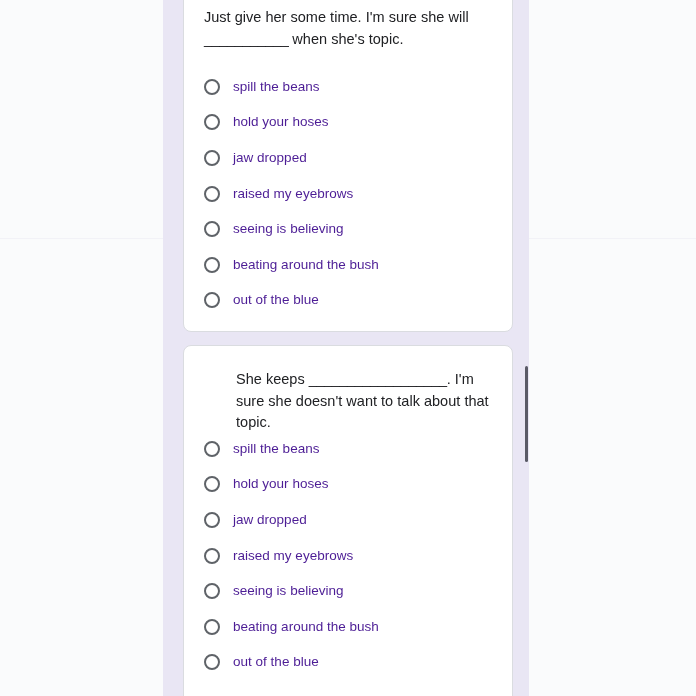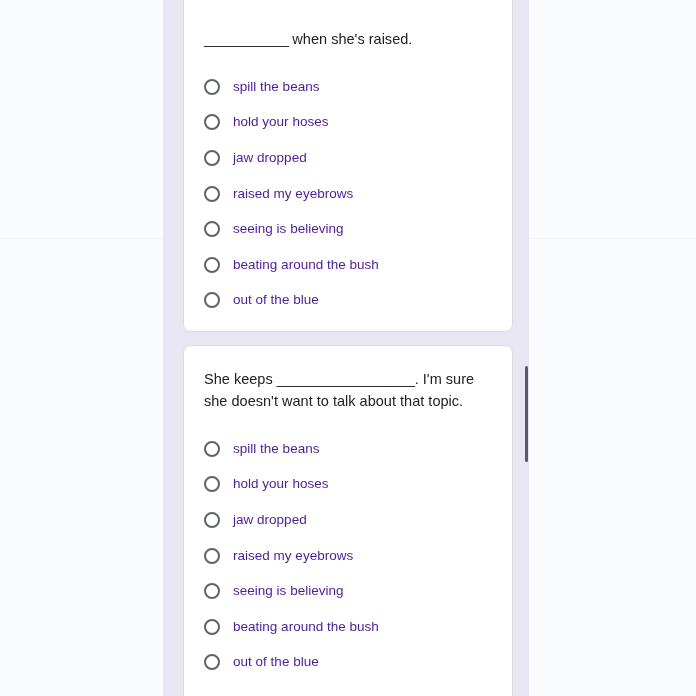--- a/index.html
+++ b/index.html
@@ -78,21 +78,21 @@
     position: absolute;
     left: 20px;
     right: 18px;
     font-size: 14.5px;
     line-height: 21.5px;
     color: #202124;
     letter-spacing: 0.02px;
   }
 
   .card-1 .question { top: 118px; }
-  .card-2 .question { top: 23px; }
+  .card-2 .question { top: 23px; margin-left: 32px; }
 
   .blank {
     letter-spacing: -0.4px;
   }
 
   .options {
     position: absolute;
     left: 20px;
     right: 14px;
   }
@@ -147,22 +147,22 @@
 
 <div id="page">
 
   <div class="bg-divider" style="top:238px"></div>
 
   <div class="form-column">
     <div class="form-scroll">
 
       <div class="card card-1">
         <div class="question">
-          <br>
-          <span class="blank">___________</span><span> when she's raised.</span>
+          <span>Just give her some time. I'm sure she will</span><br>
+          <span class="blank">___________</span><span> when she's topic.</span>
         </div>
         <div class="options">
           <div class="option-row">
             <span class="radio"></span>
             <span class="option-label">spill the beans</span>
           </div>
           <div class="option-row">
             <span class="radio"></span>
             <span class="option-label">hold your hoses</span>
           </div>

